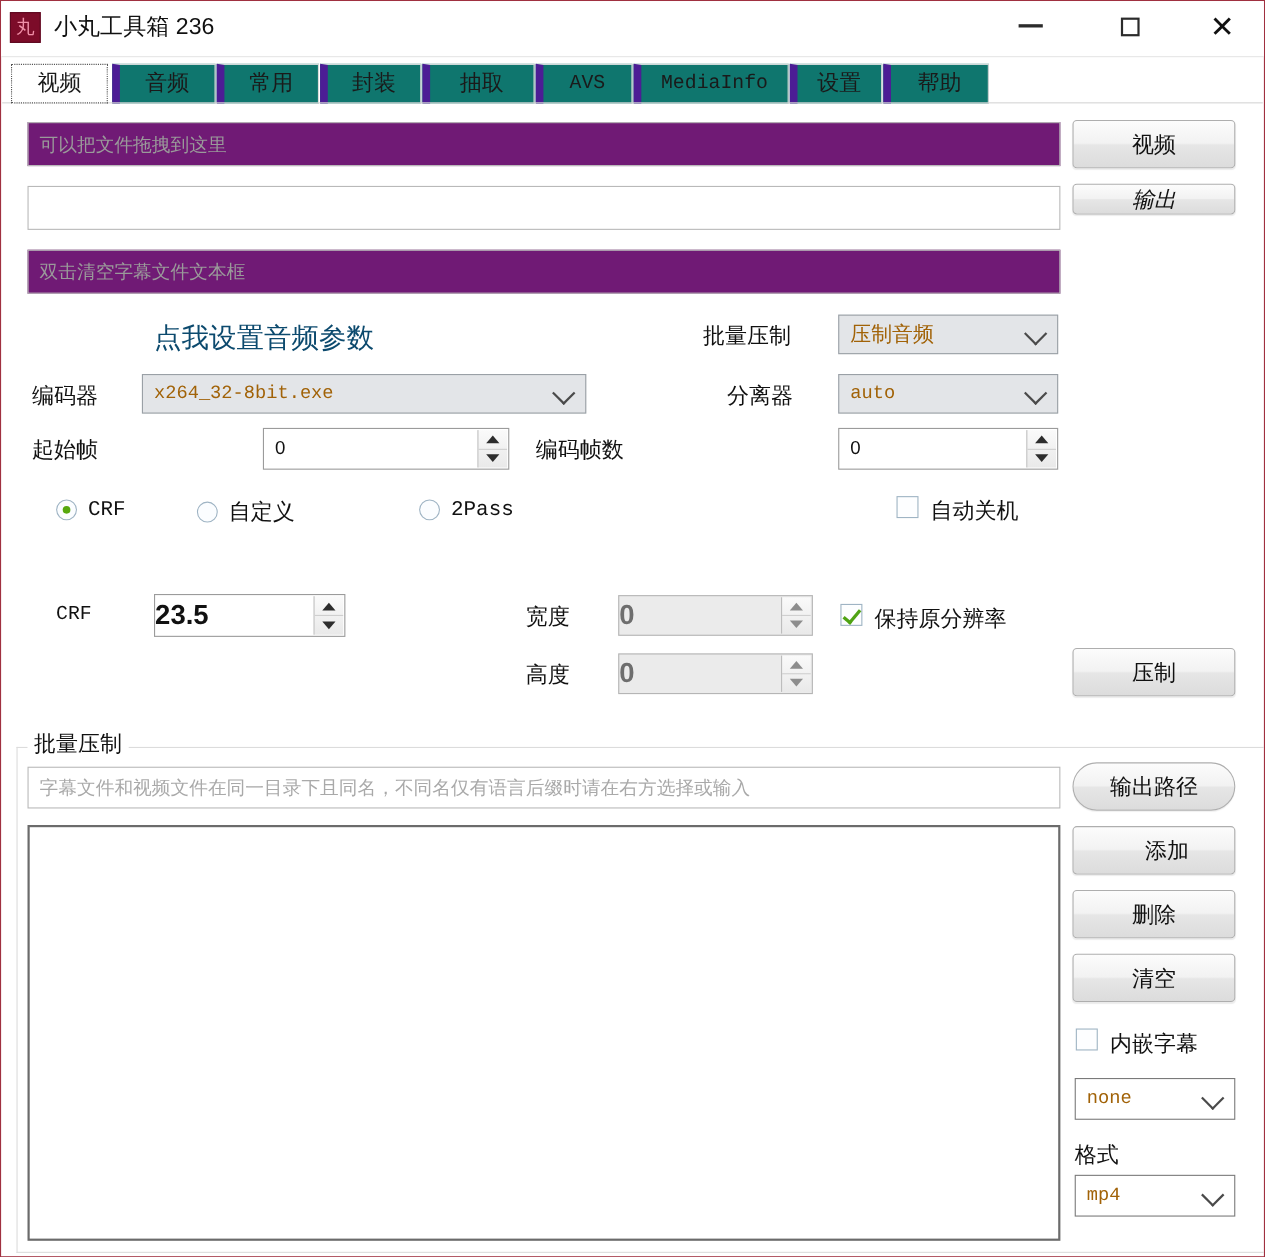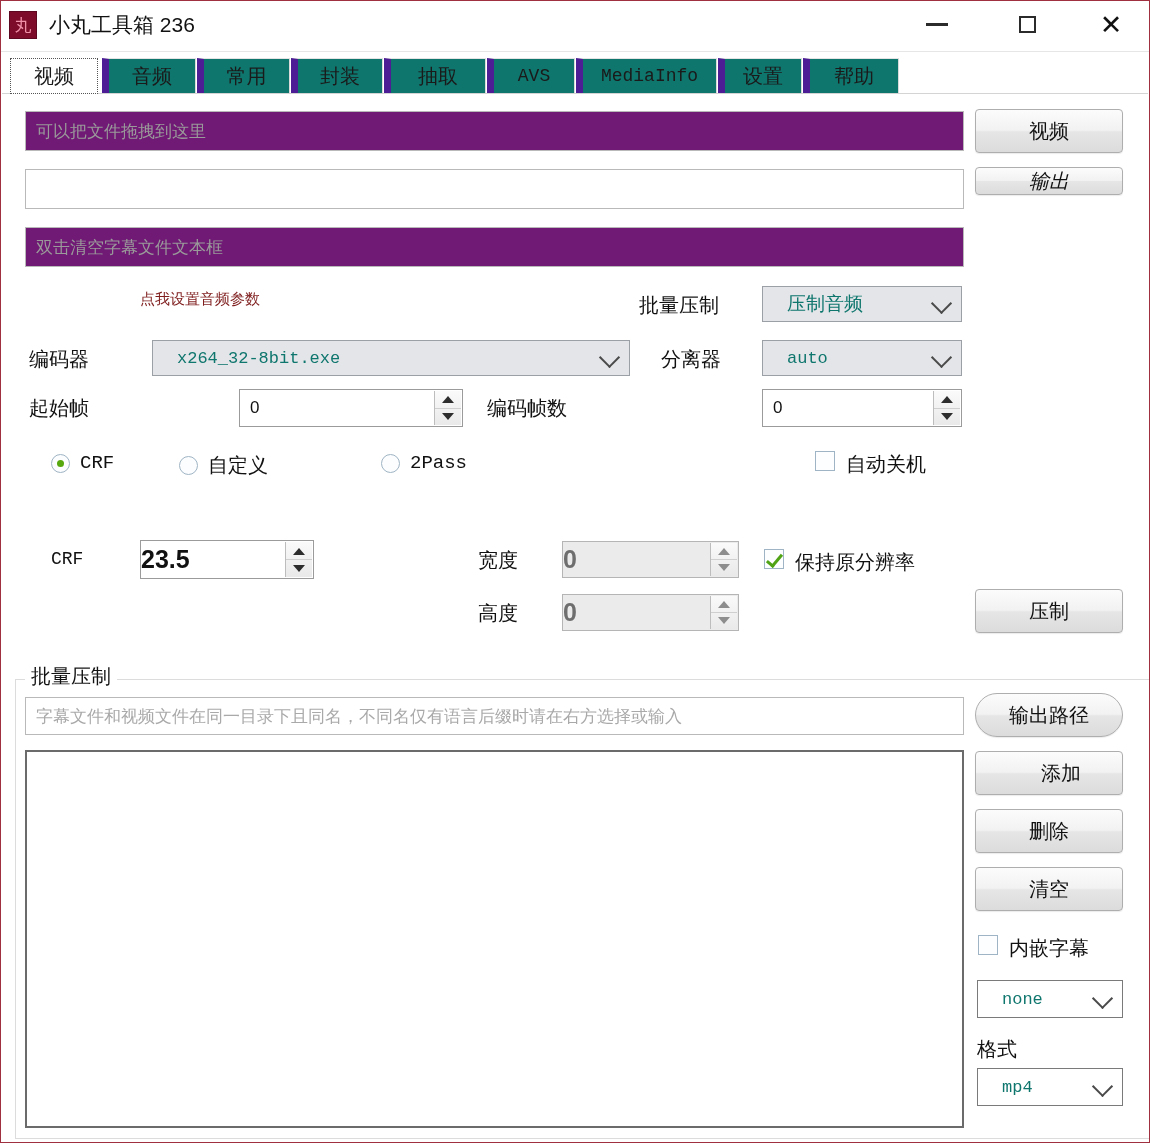--- a/index.html
+++ b/index.html
@@ -160,22 +160,22 @@
   }
 
   .combo {
     position: absolute;
     box-sizing: border-box;
     background: #e3e5e8;
     border: 1px solid #9aa0a6;
     display: flex;
     align-items: center;
     font-size: 17px;
-    color: #0f766e;
-    padding-left: 24px;
+    color: #a16207;
+    padding-left: 10px;
     cursor: default;
     user-select: none;
   }
   .combo.white { background: #ffffff; border: 1px solid #7a7a7a; }
   .combo .caret {
     position: absolute;
     right: 12px;
     top: 50%;
     width: 13px; height: 13px;
     margin-top: -8px;
@@ -232,22 +232,22 @@
     white-space: nowrap;
     user-select: none;
   }
   .lbl.mono {
     font-family: "Liberation Mono", "DejaVu Sans Mono", monospace;
     font-size: 18px;
   }
 
   .link {
     position: absolute;
-    font-size: 15px;
-    color: #7f1d1d;
+    font-size: 25px;
+    color: #0c4a6e;
     white-space: nowrap;
     cursor: pointer;
     user-select: none;
   }
 
   
   .radio {
     position: absolute;
     display: flex;
     align-items: center;
@@ -367,21 +367,21 @@
 
   <div class="link" style="left:139px; top:289px;">点我设置音频参数</div>
 
   <div class="lbl" style="left:638px; top:291px;">批量压制</div>
   <div class="combo" style="left:761px; top:285px; width:200px; height:36px;">
     <span class="val cjk">压制音频</span>
     <span class="caret"></span>
   </div>
 
   <div class="lbl" style="left:28px; top:345px;">编码器</div>
-  <div class="combo" style="left:151px; top:339px; width:478px; height:36px;">
+  <div class="combo" style="left:128px; top:339px; width:404px; height:36px;">
     <span class="val">x264_32-8bit.exe</span>
     <span class="caret"></span>
   </div>
 
   <div class="lbl" style="left:660px; top:345px;">分离器</div>
   <div class="combo" style="left:761px; top:339px; width:200px; height:36px;">
     <span class="val">auto</span>
     <span class="caret"></span>
   </div>
 

